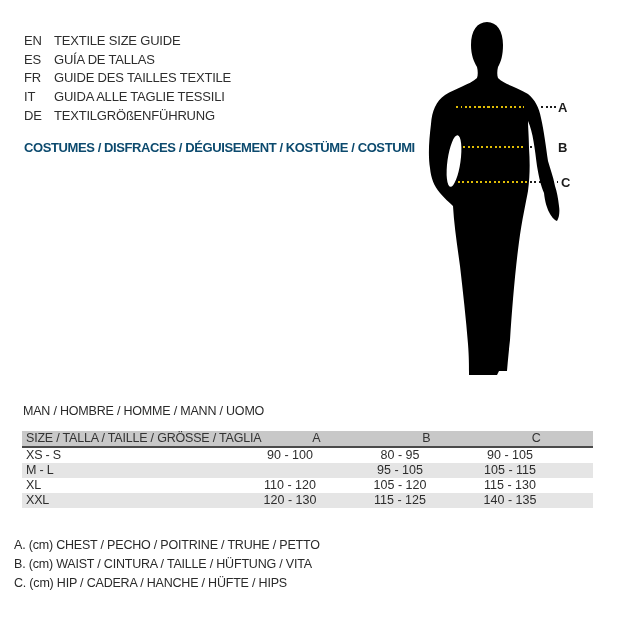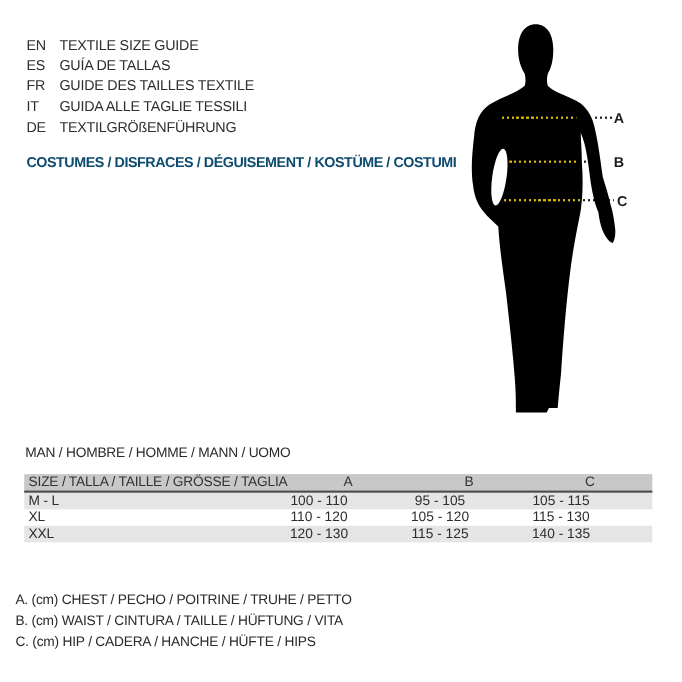--- a/index.html
+++ b/index.html
@@ -124,23 +124,29 @@
 <div class="abs section-title">MAN / HOMBRE / HOMME / MANN / UOMO</div>
 
 <div class="abs size-table">
   <div class="t-row t-head">
     <span class="c-size">SIZE / TALLA / TAILLE / GRÖSSE / TAGLIA</span>
     <span class="c-val">A</span>
     <span class="c-val">B</span>
     <span class="c-val">C</span>
     <span class="c-spacer"></span>
   </div>
+  <div class="t-row">
+    <span class="c-size">XS - S</span>
+    <span class="c-val">90 - 100</span>
+    <span class="c-val">80 - 95</span>
+    <span class="c-val">90 - 105</span>
+    <span class="c-spacer"></span>
+  </div>
   <div class="t-row alt">
     <span class="c-size">M - L</span>
-    <span class="c-val">100 - 110</span>
     <span class="c-val">95 - 105</span>
     <span class="c-val">105 - 115</span>
     <span class="c-spacer"></span>
   </div>
   <div class="t-row">
     <span class="c-size">XL</span>
     <span class="c-val">110 - 120</span>
     <span class="c-val">105 - 120</span>
     <span class="c-val">115 - 130</span>
     <span class="c-spacer"></span>

